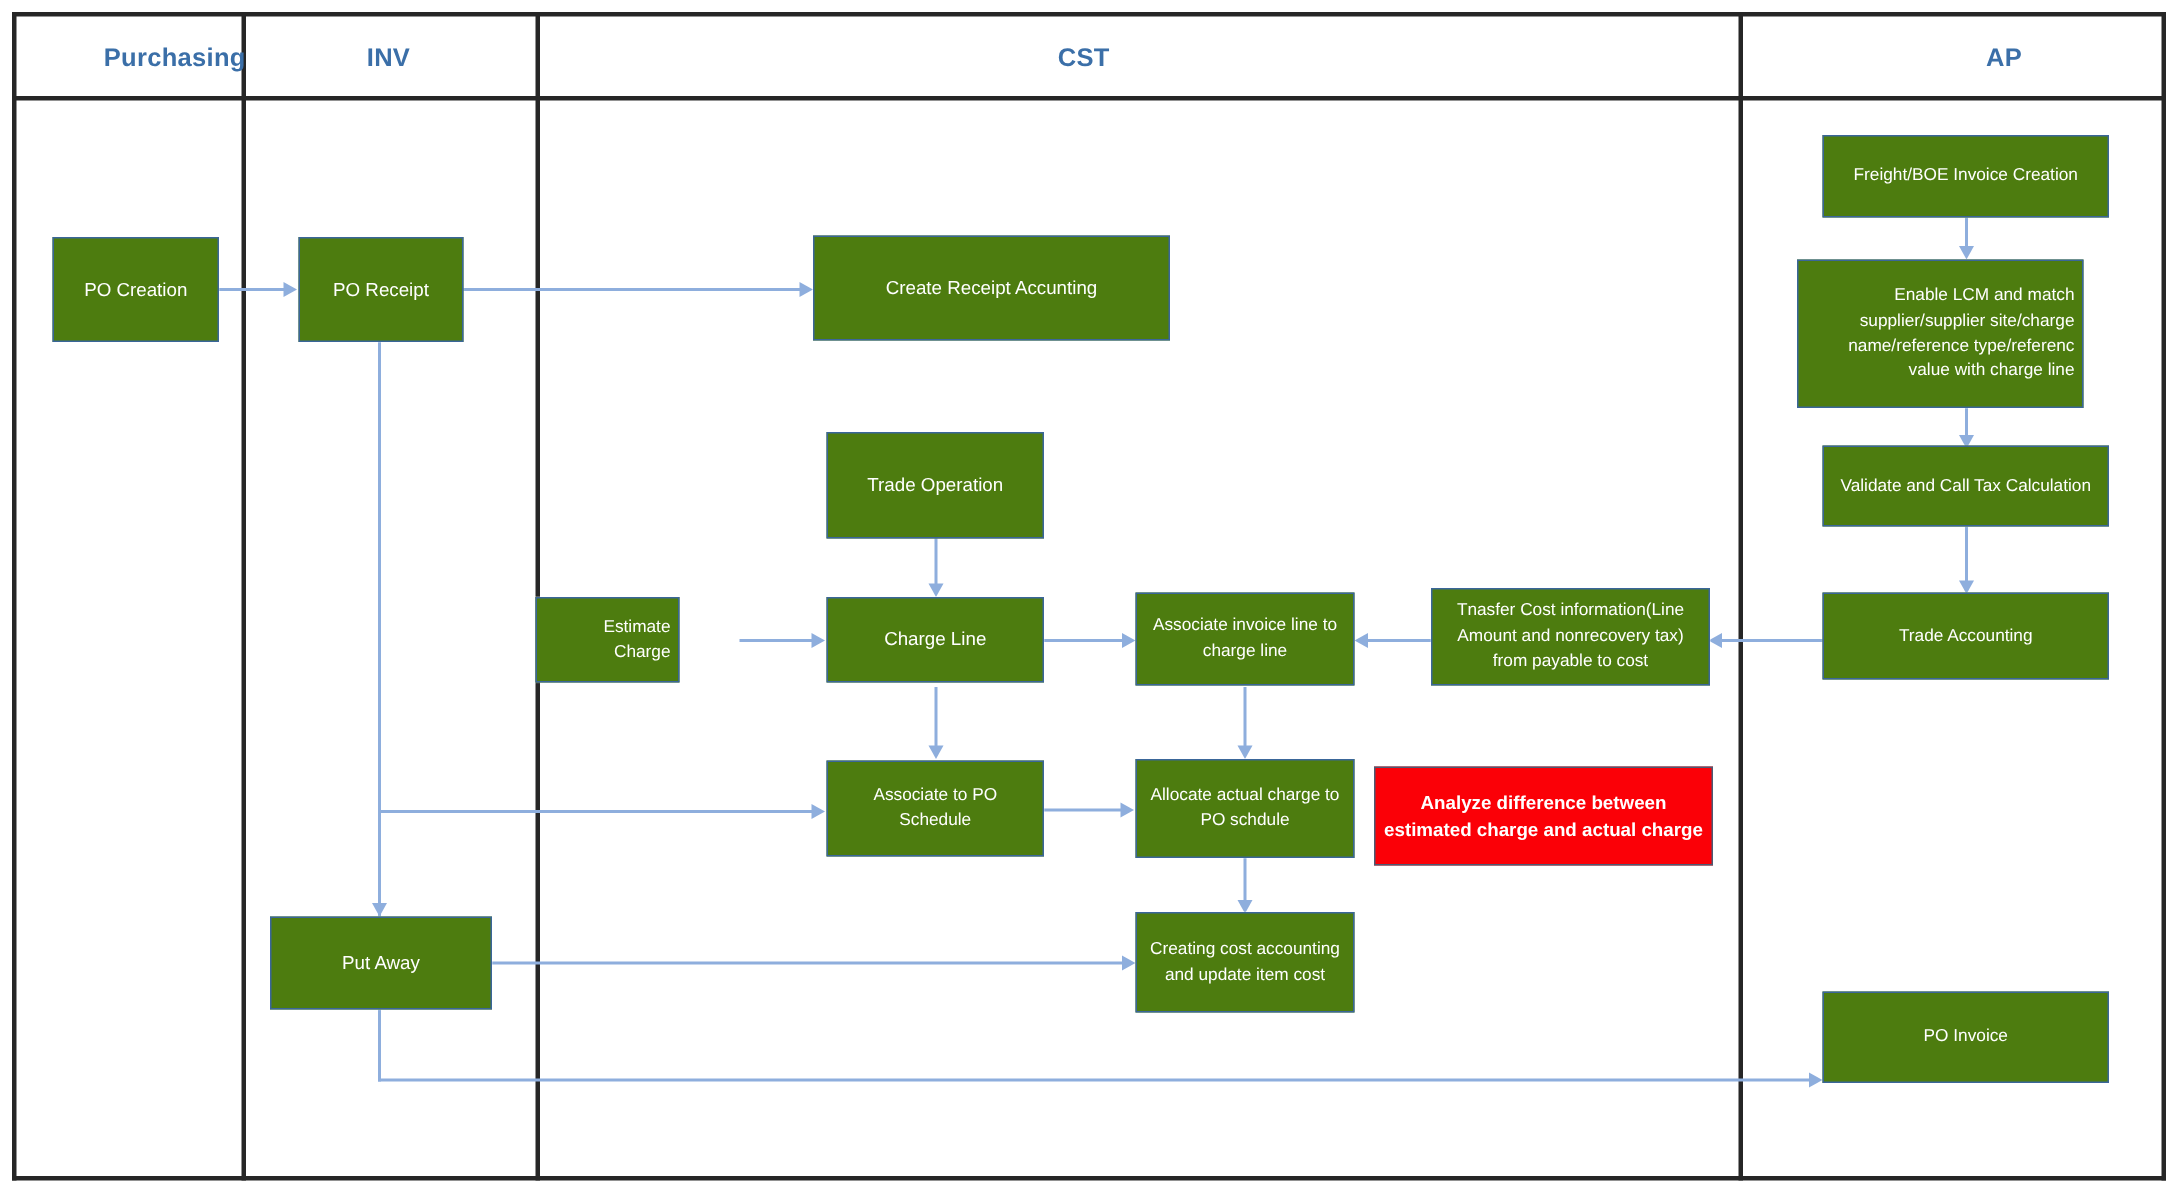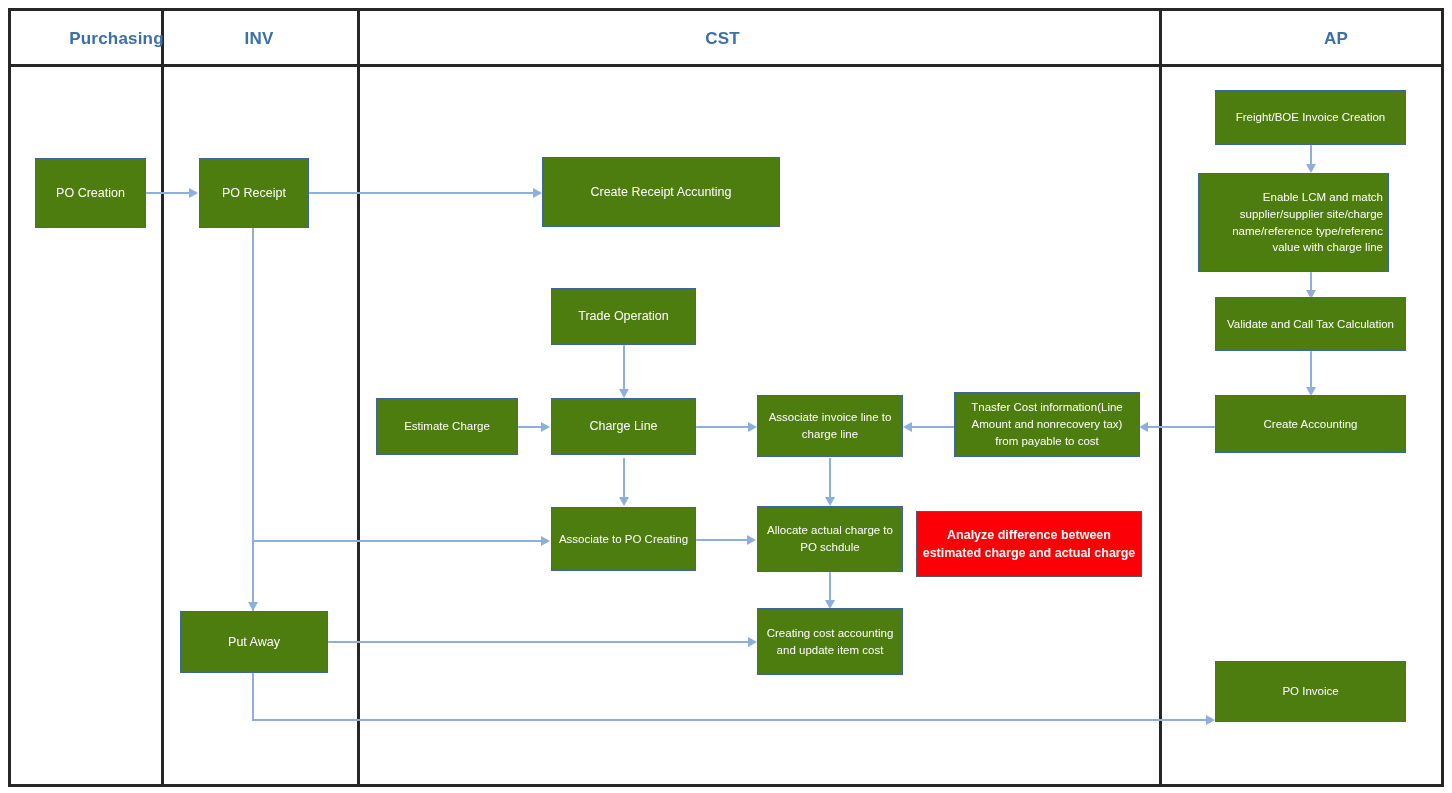--- a/index.html
+++ b/index.html
@@ -165,29 +165,29 @@
 
   <div class="conn v" style="left:1310px; top:351px; height:40px;"></div>
   <div class="arrow down" style="left:1306px; top:387px;"></div>
 
   <div class="node" style="left:35px; top:158px; width:111px; height:70px;">PO Creation</div>
 
   <div class="node" style="left:199px; top:158px; width:110px; height:70px;">PO  Receipt</div>
   <div class="node" style="left:180px; top:611px; width:148px; height:62px;">Put Away</div>
 
   <div class="node" style="left:542px; top:157px; width:238px; height:70px;">Create  Receipt Accunting</div>
-  <div class="node" style="left:551px; top:288px; width:145px; height:57px;">Trade Operation</div>
-  <div class="node small" style="left:376px; top:398px; width:142px; height:57px;">Estimate Charge</div>
+  <div class="node" style="left:551px; top:288px; width:145px; height:71px;">Trade Operation</div>
+  <div class="node small" style="left:357px; top:398px; width:96px; height:57px;text-align:right;">Estimate Charge</div>
   <div class="node" style="left:551px; top:398px; width:145px; height:57px;">Charge Line</div>
   <div class="node small" style="left:757px; top:395px; width:146px; height:62px;">Associate invoice line to charge line</div>
   <div class="node small" style="left:954px; top:392px; width:186px; height:65px;">Tnasfer Cost information(Line Amount and nonrecovery tax) from payable to  cost</div>
-  <div class="node small" style="left:551px; top:507px; width:145px; height:64px;">Associate to PO Creating</div>
+  <div class="node small" style="left:551px; top:507px; width:145px; height:64px;">Associate to PO Schedule</div>
   <div class="node small" style="left:757px; top:506px; width:146px; height:66px;">Allocate actual charge to PO schdule</div>
   <div class="node alert" style="left:916px; top:511px; width:226px; height:66px;">Analyze difference between estimated charge and actual charge</div>
   <div class="node small" style="left:757px; top:608px; width:146px; height:67px;">Creating cost accounting and update item cost</div>
 
   <div class="node small" style="left:1215px; top:90px; width:191px; height:55px;">Freight/BOE Invoice Creation</div>
   <div class="node small" style="left:1198px; top:173px; width:191px; height:99px;text-align:right;">Enable LCM and match supplier/supplier site/charge name/reference type/referenc value with charge line</div>
   <div class="node small" style="left:1215px; top:297px; width:191px; height:54px;text-align:right;">Validate and Call Tax Calculation</div>
-  <div class="node small" style="left:1215px; top:395px; width:191px; height:58px;">Create Accounting</div>
+  <div class="node small" style="left:1215px; top:395px; width:191px; height:58px;">Trade Accounting</div>
   <div class="node small" style="left:1215px; top:661px; width:191px; height:61px;">PO Invoice</div>
 
 </div>
 
 </body></html>

